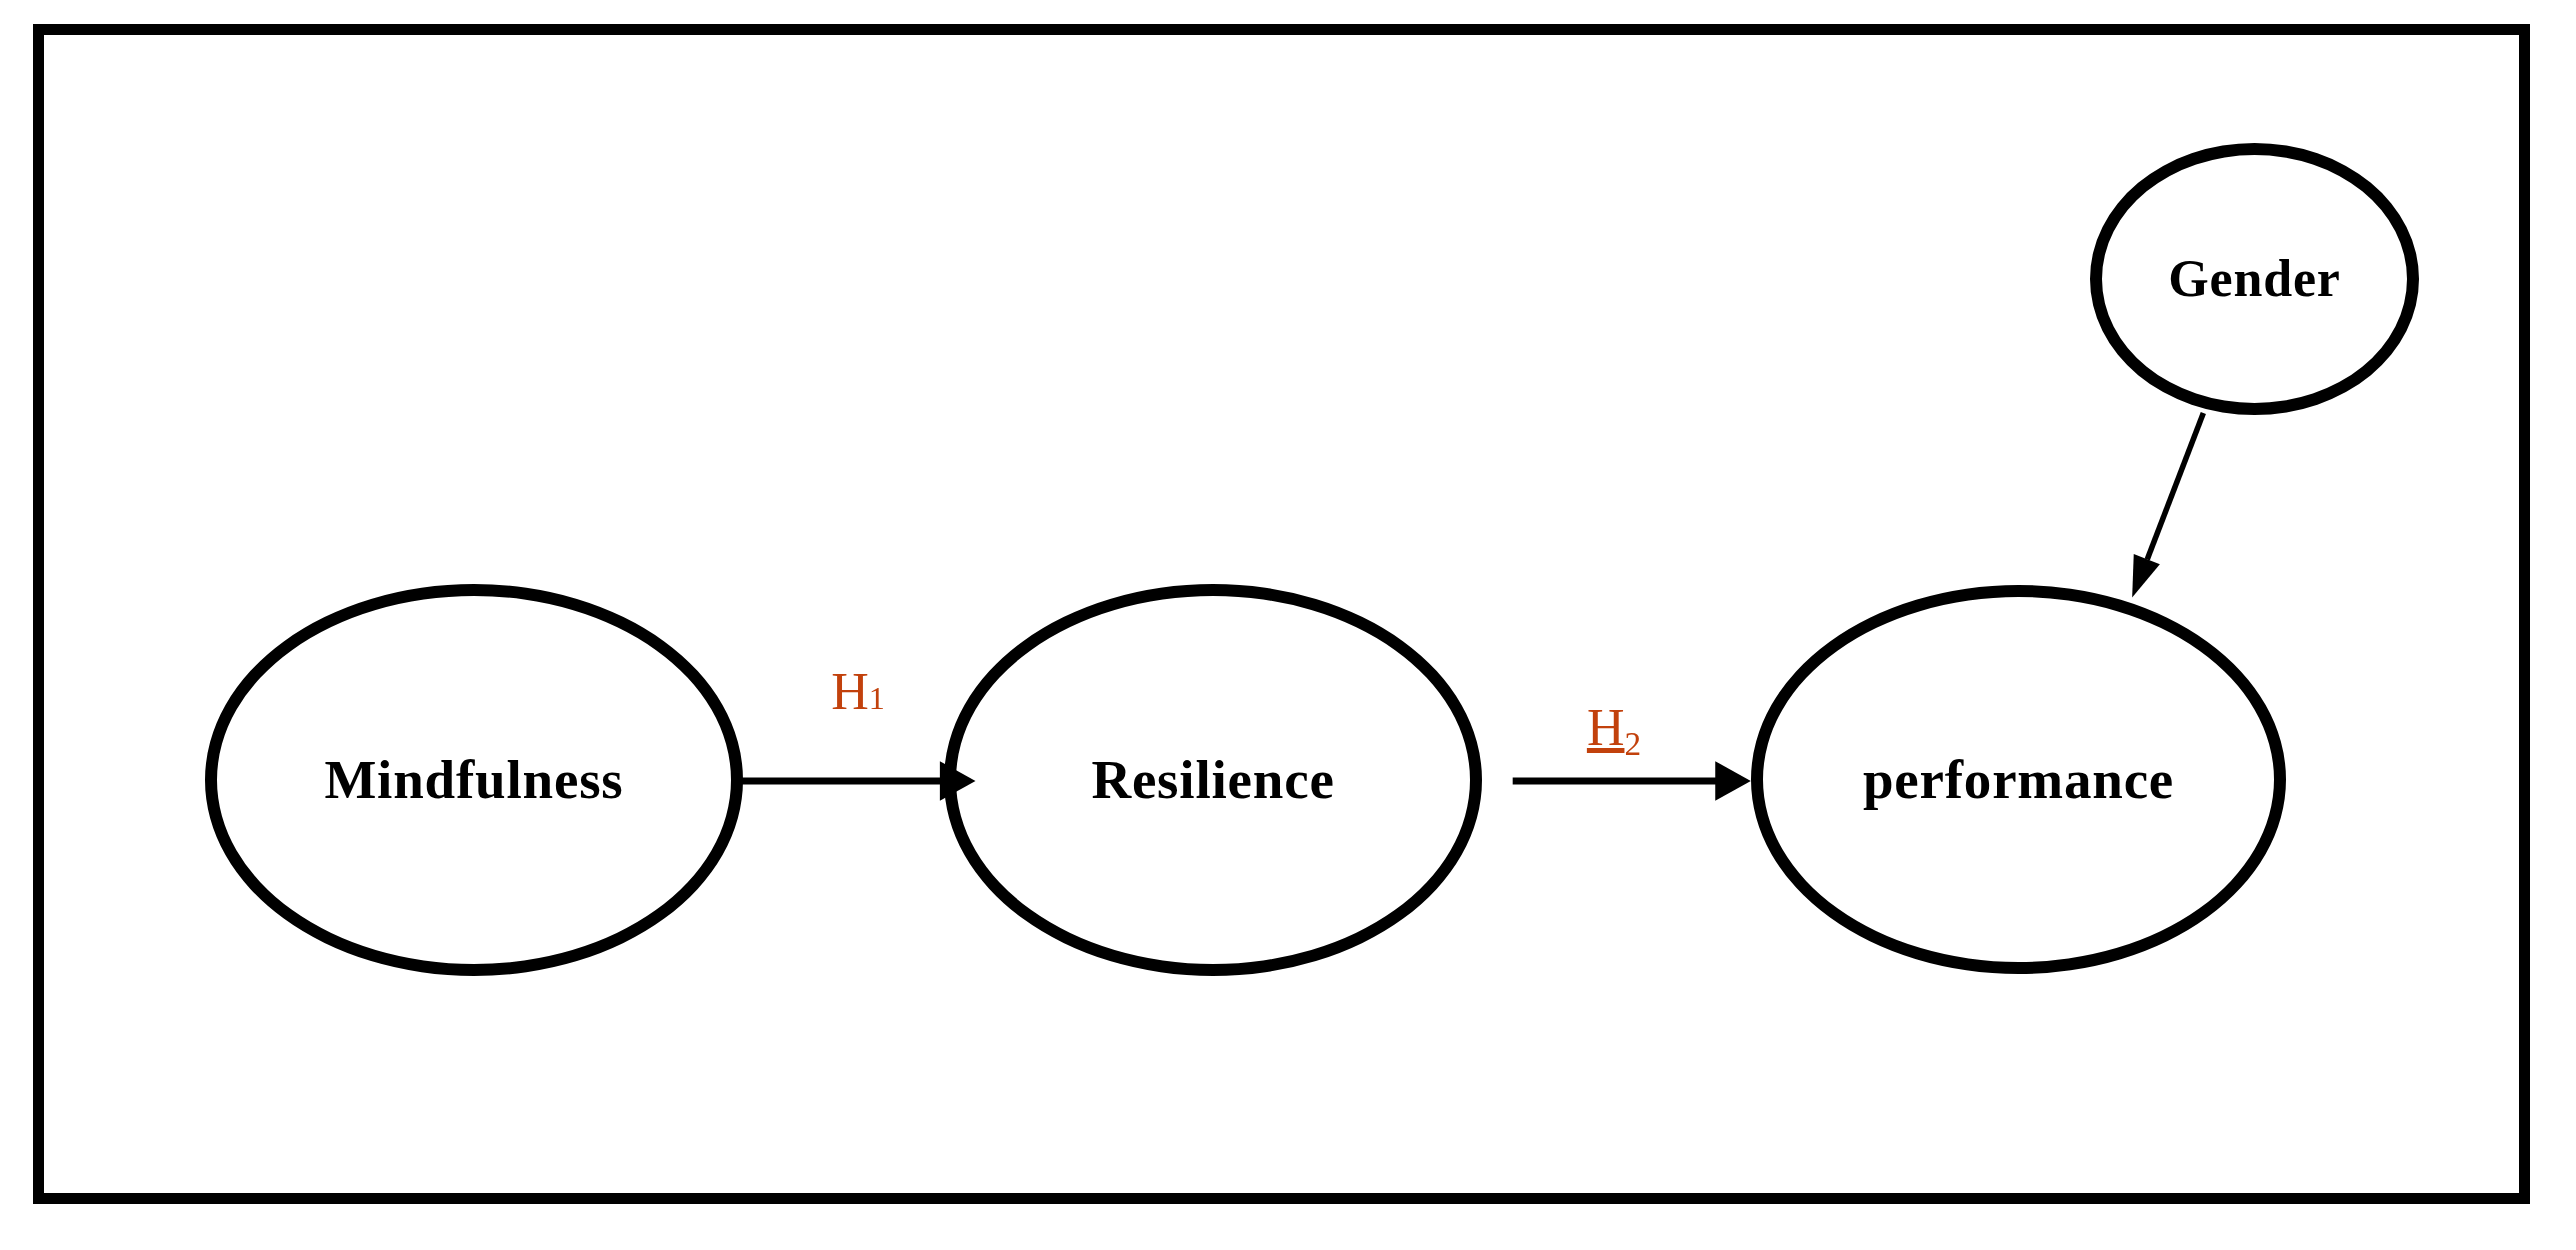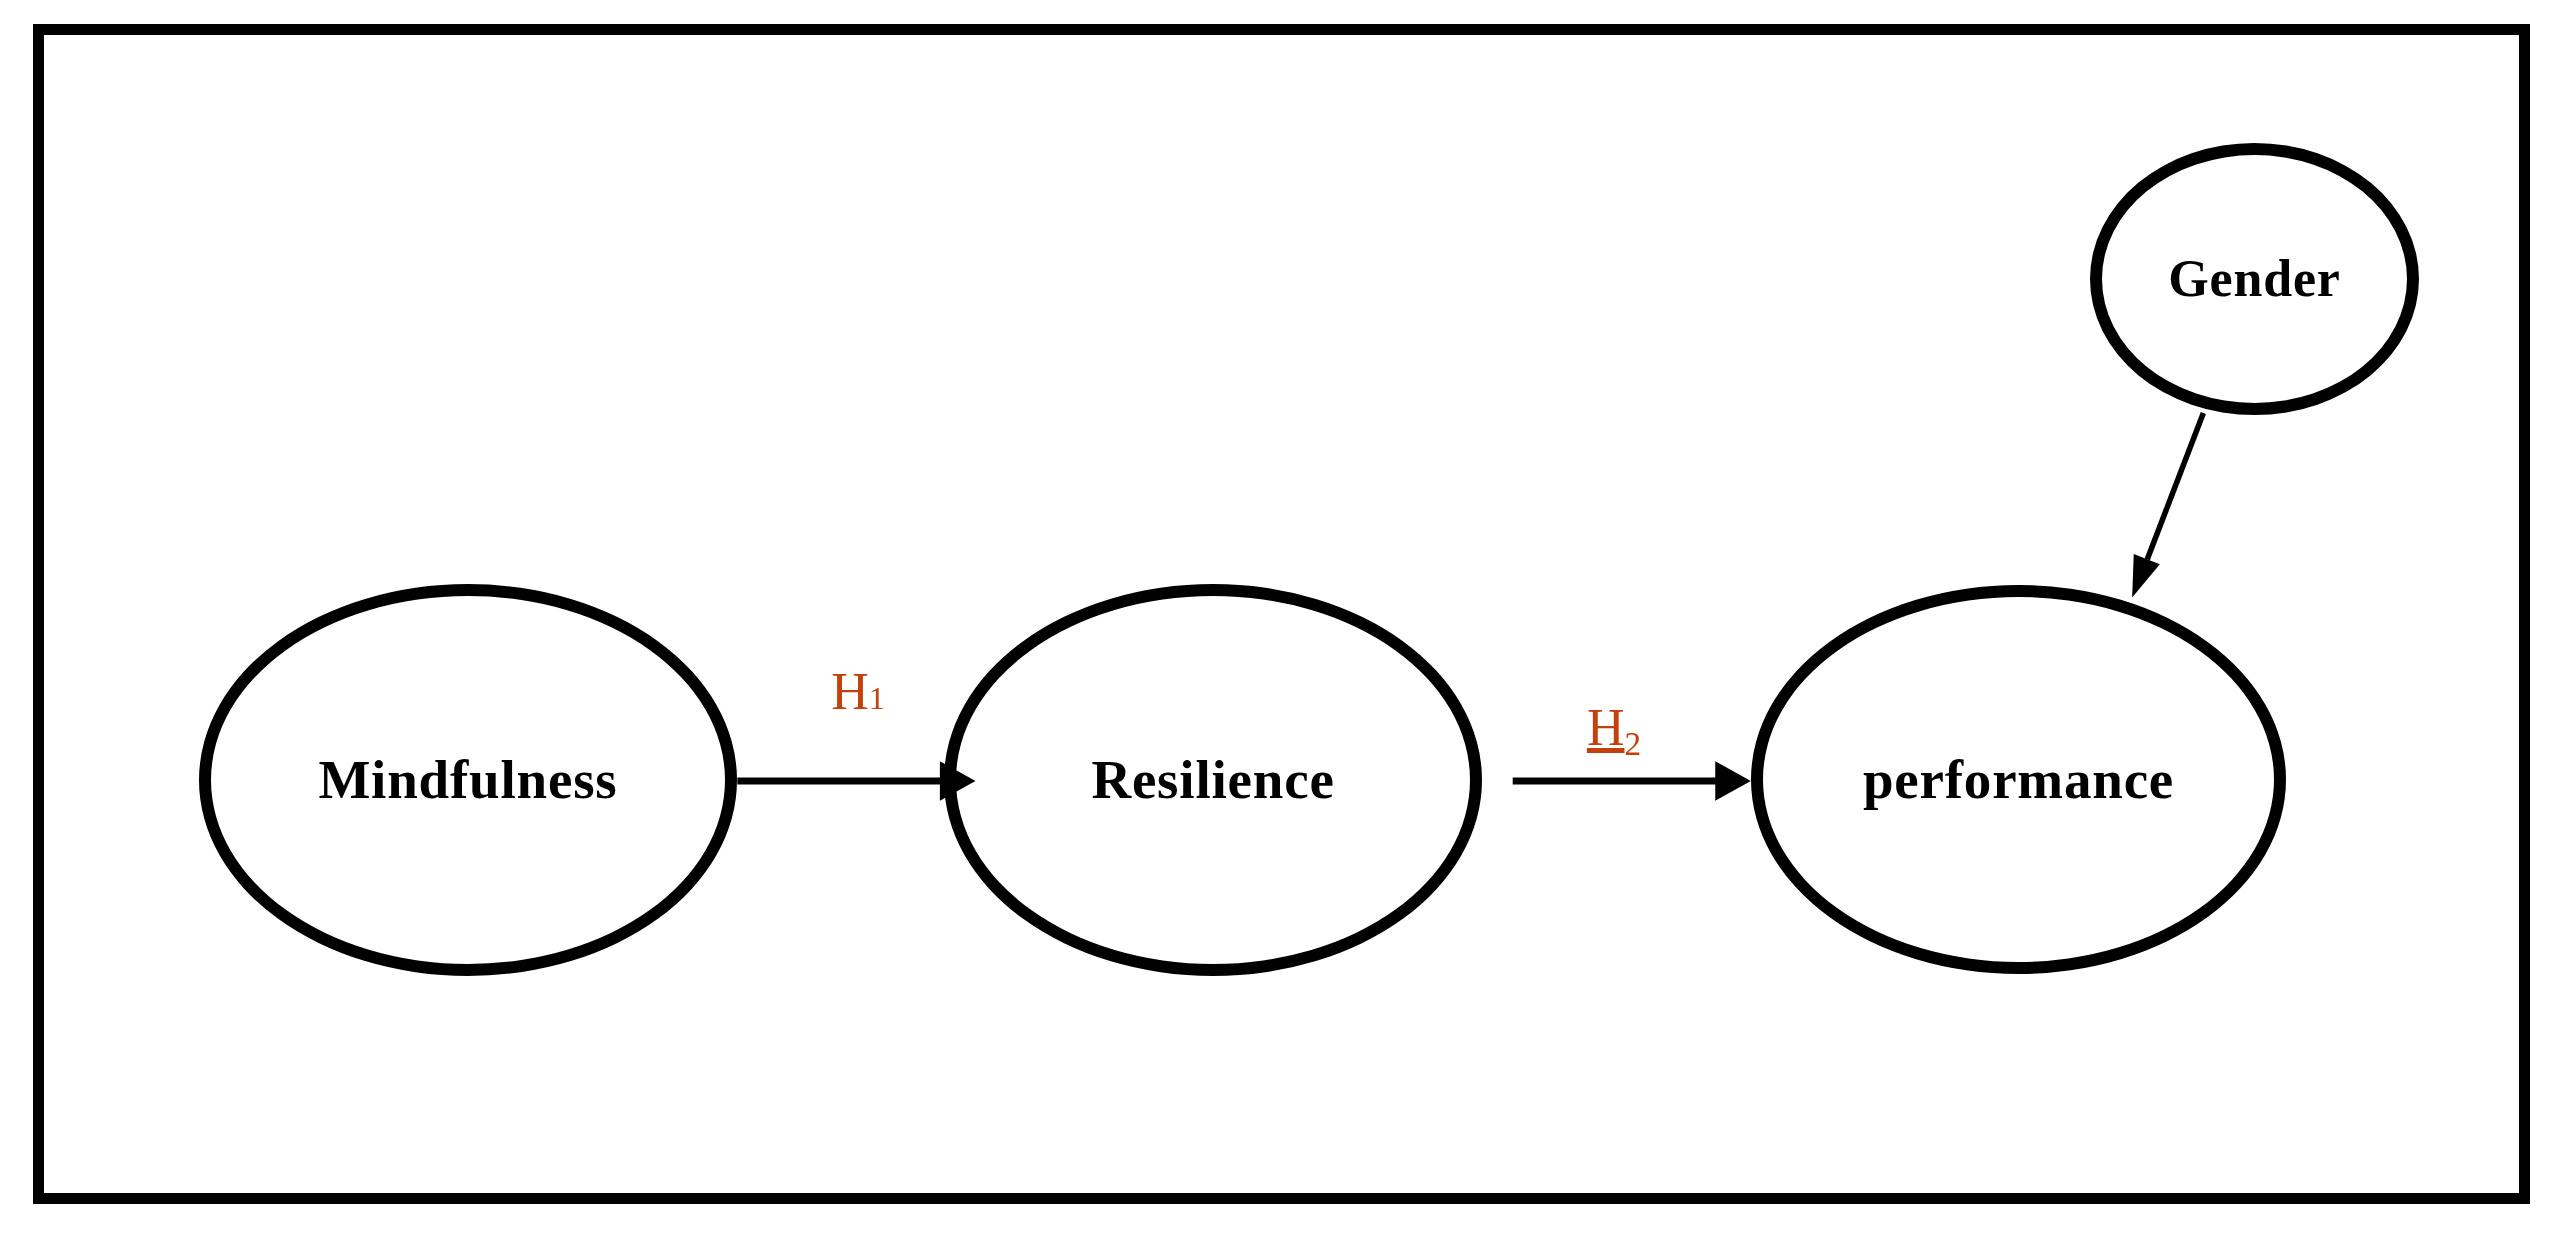--- a/index.html
+++ b/index.html
@@ -43,21 +43,21 @@
     align-items: center;
     justify-content: center;
   }
   .node-label {
     font-weight: bold;
     font-size: 55px;
     line-height: 1.1;
     color: #000000;
     letter-spacing: 0.8px;
   }
-  .node-mindfulness { left: 199px;  top: 584px; width: 538px; height: 392px; }
+  .node-mindfulness { left: 205px;  top: 584px; width: 538px; height: 392px; }
   .node-resilience  { left: 944px; top: 584px; width: 538px; height: 392px; }
   .node-academic    { left: 1751px; top: 585px; width: 535px; height: 389px; }
   .node-gender      { left: 2090px; top: 143px; width: 329px; height: 272px; }
   .node-academic .node-label { line-height: 133px; }
   .node-gender .node-label   { font-size: 52px; }
   .label-line { display: block; }
   .edge-label {
     position: absolute;
     width: 190px;
     text-align: center;

